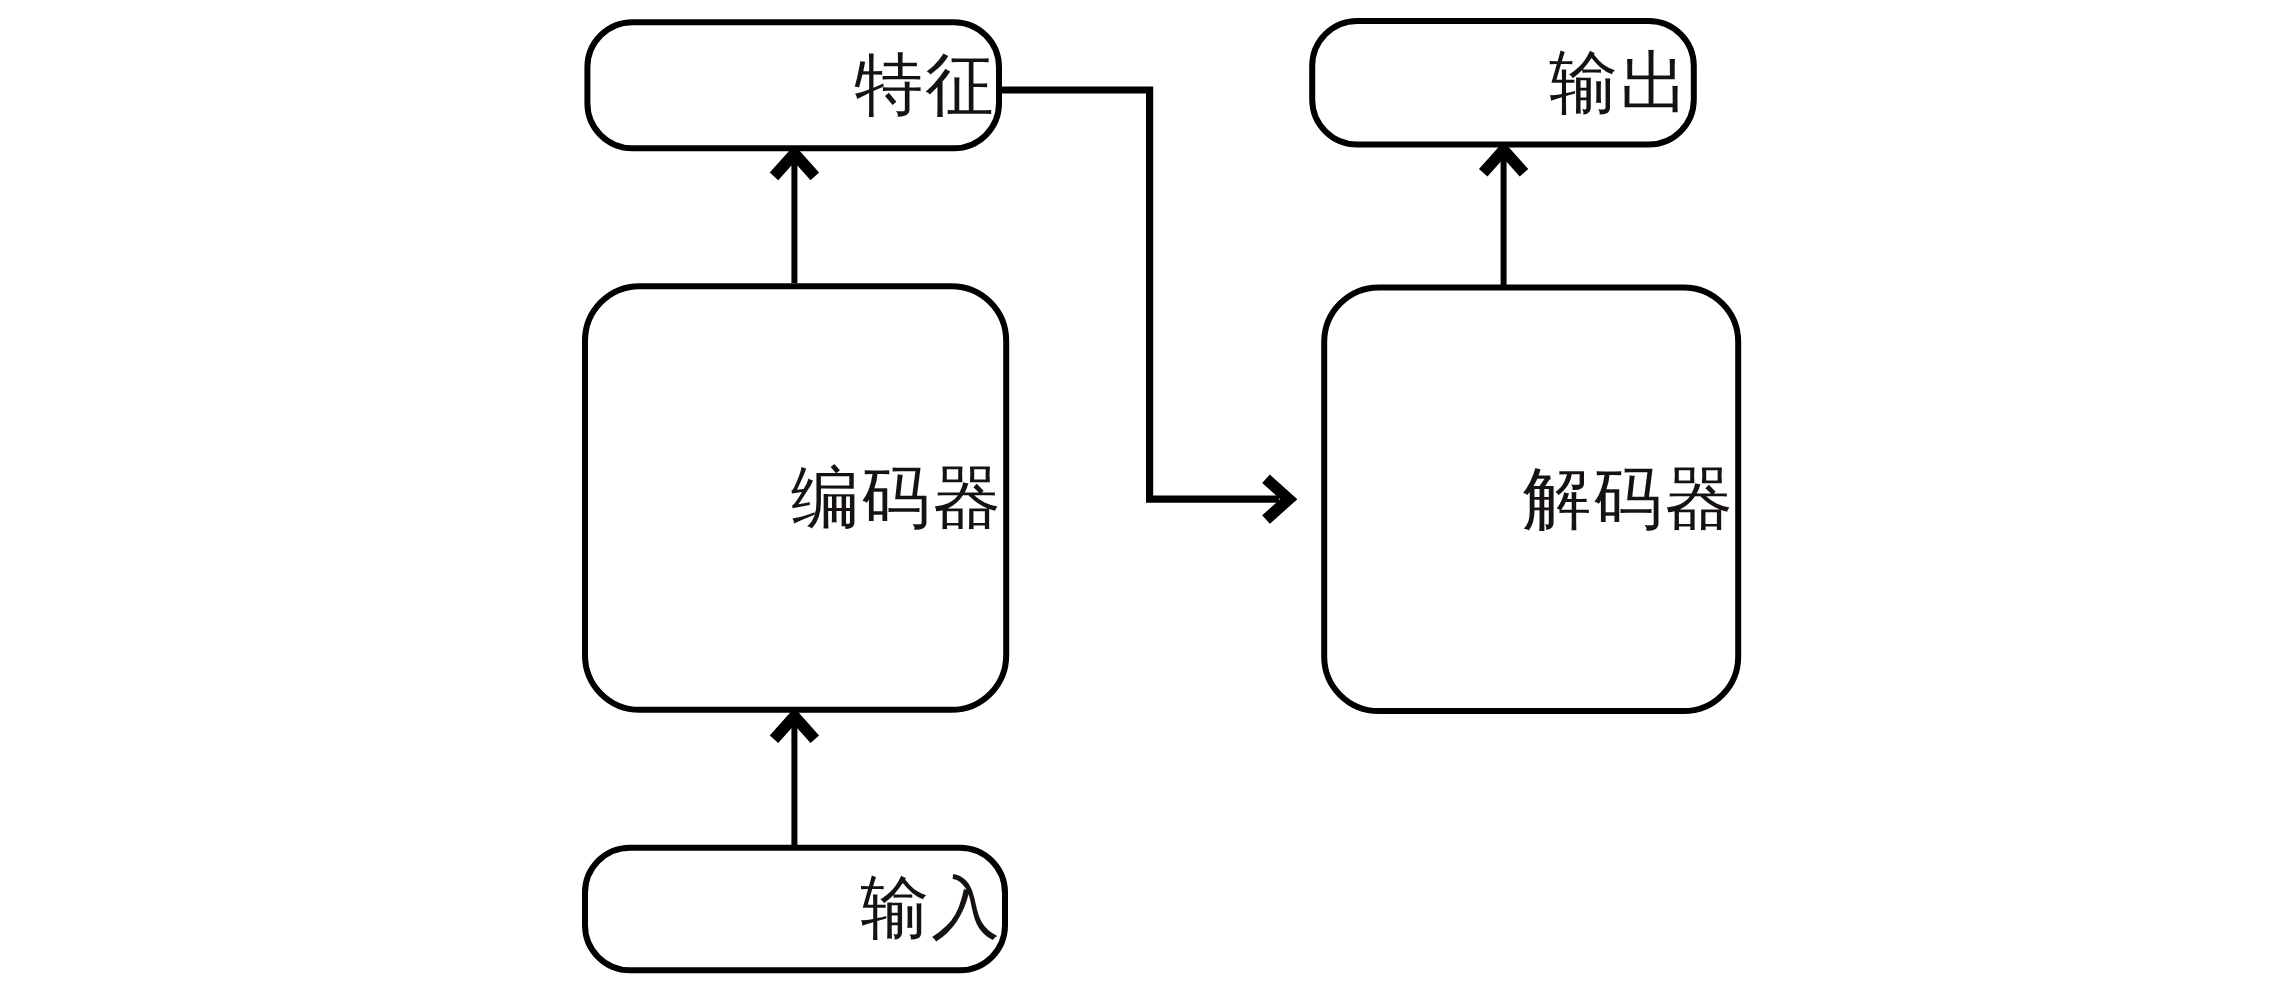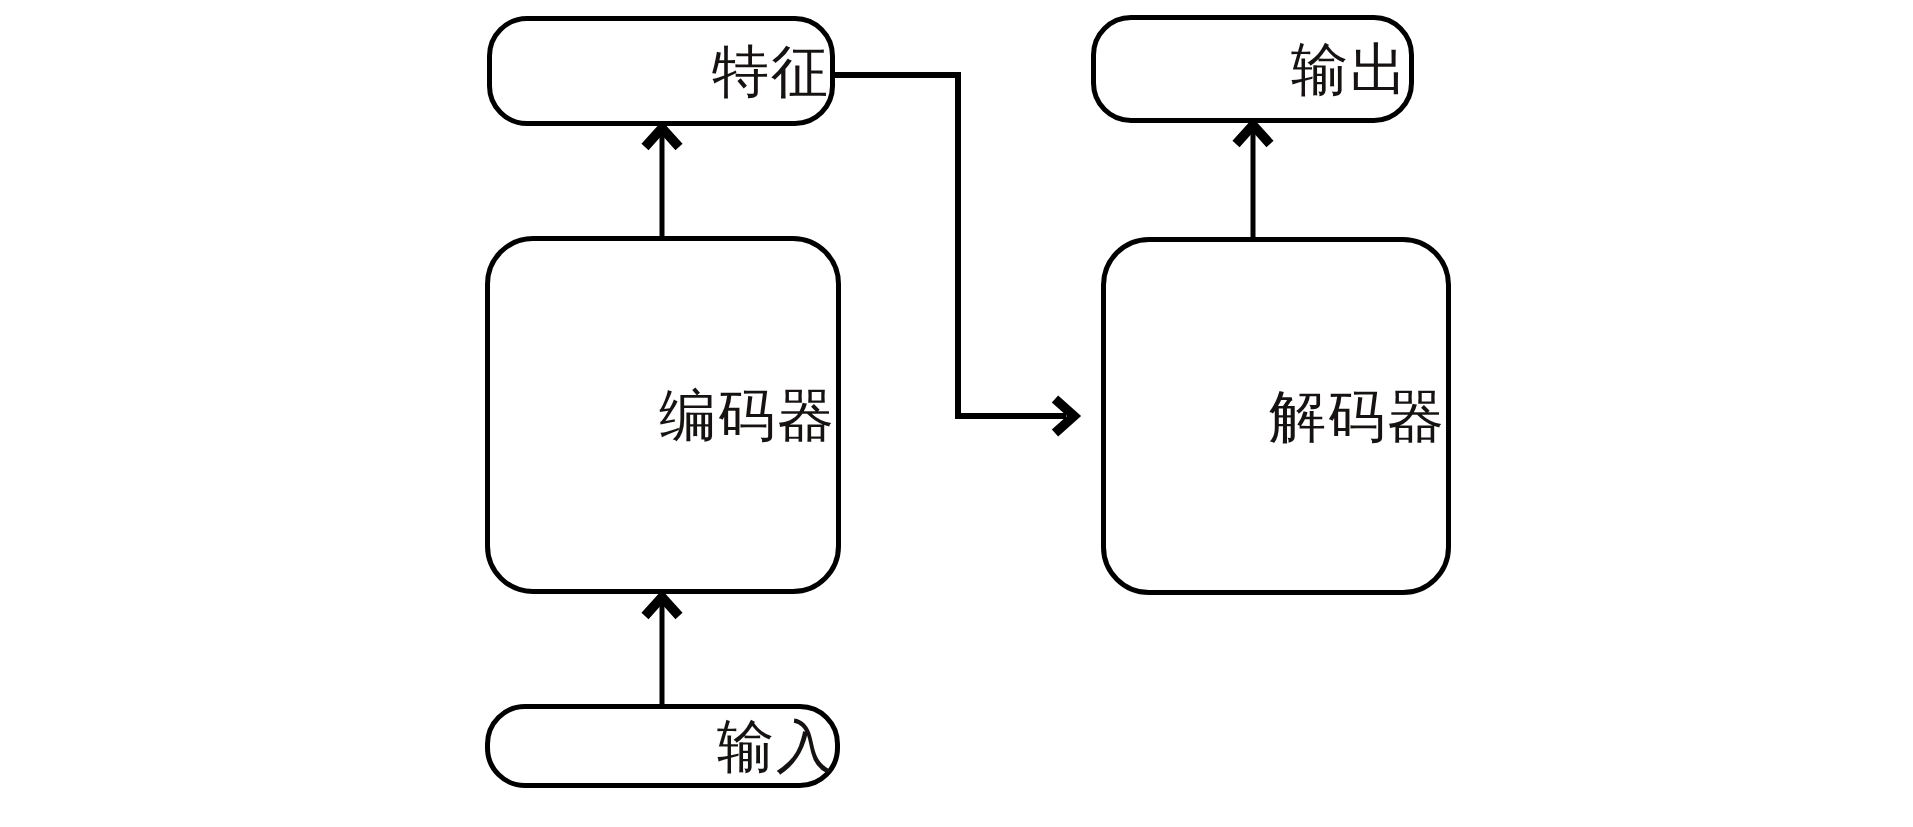--- a/index.html
+++ b/index.html
@@ -53,21 +53,21 @@
     line-height: 1;
     color: #171212;
     white-space: nowrap;
     letter-spacing: 2px;
   }
   
   #node-feature { left: 487px;  top: 16px;  width: 348px; height: 110px; }
   #node-output  { left: 1079px; top: 15px;  width: 323px; height: 108px; margin-left: 12px; }
   #node-encoder { left: 485px;  top: 236px; width: 356px; height: 358px; padding-left: 40px; }
   #node-decoder { left: 1077px; top: 237px; width: 350px; height: 358px; margin-left: 24px; }
-  #node-input   { left: 485px;  top: 704px; width: 355px; height: 84px; }
+  #node-input   { left: 485px;  top: 704px; width: 355px; height: 107px; }
 </style>
 </head>
 <body>
 
 <div class="stage">
 
   <svg class="edges-layer" viewBox="0 0 1913 827" xmlns="http://www.w3.org/2000/svg">
 
     <g>
       <line class="edge-line thin" x1="662" y1="705" x2="662" y2="602"></line>

